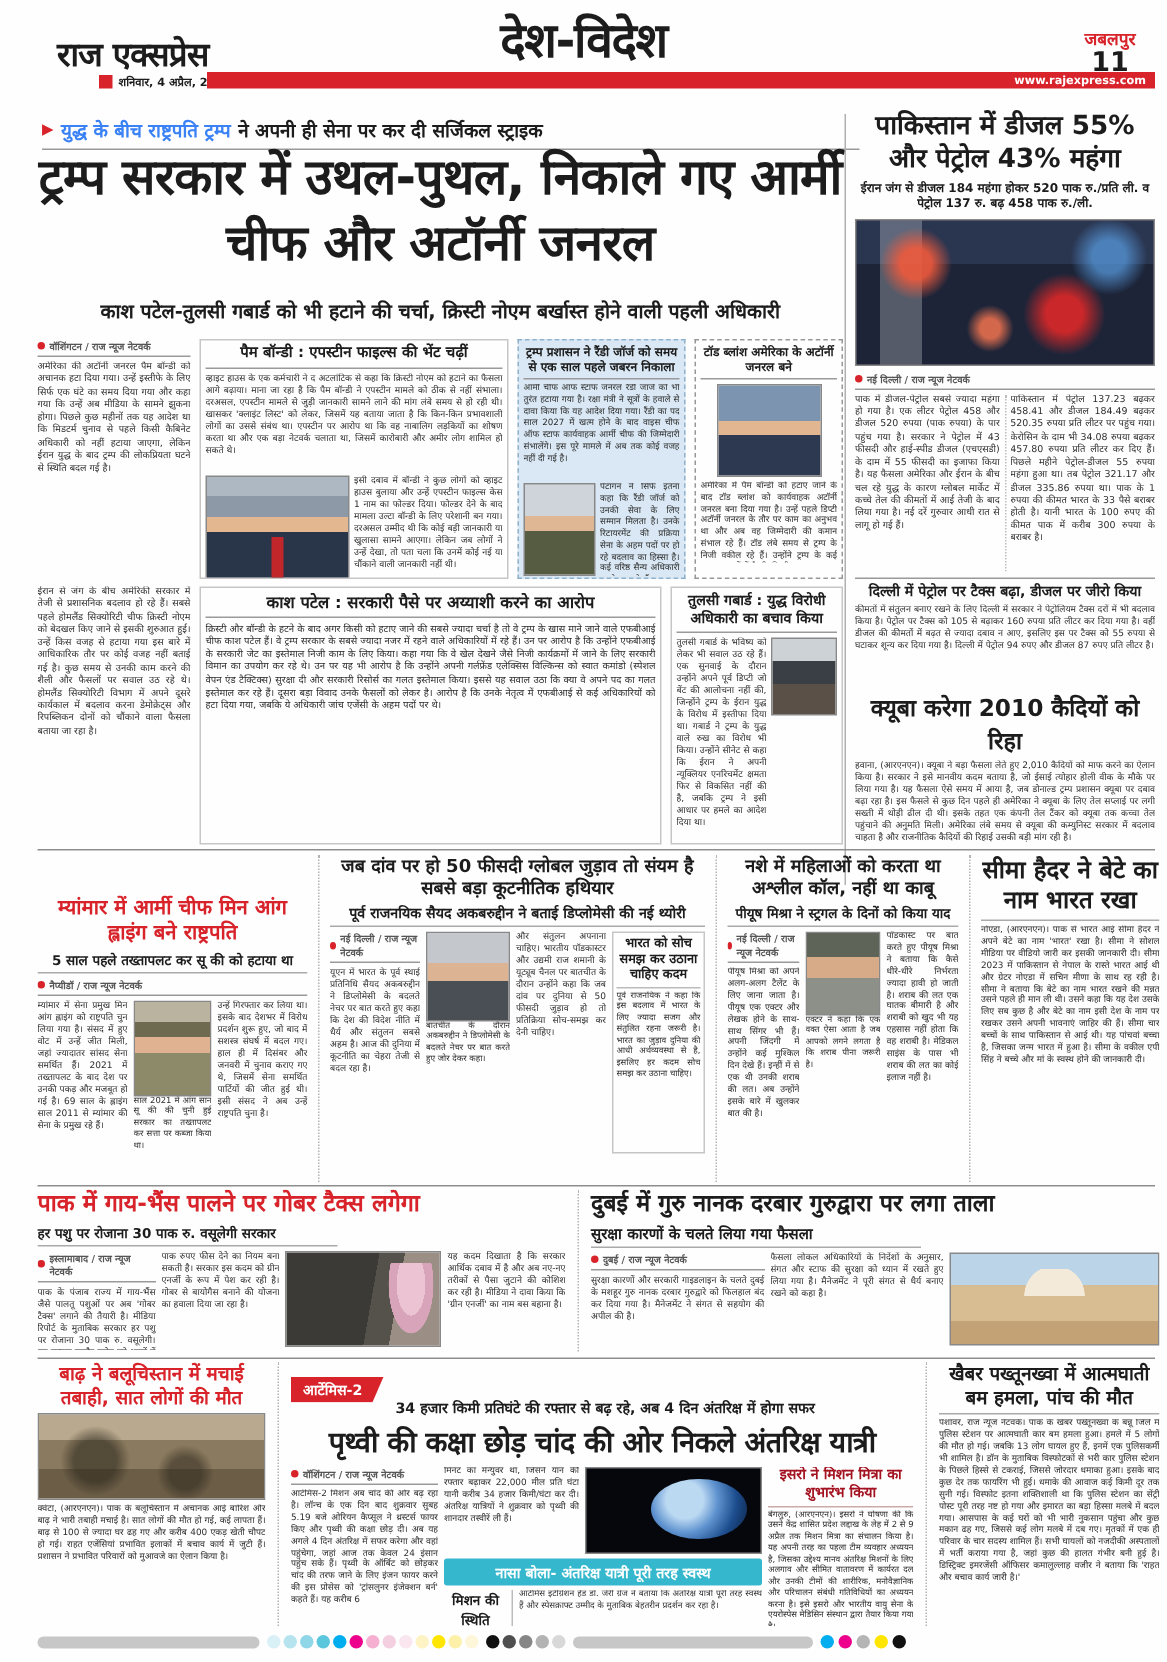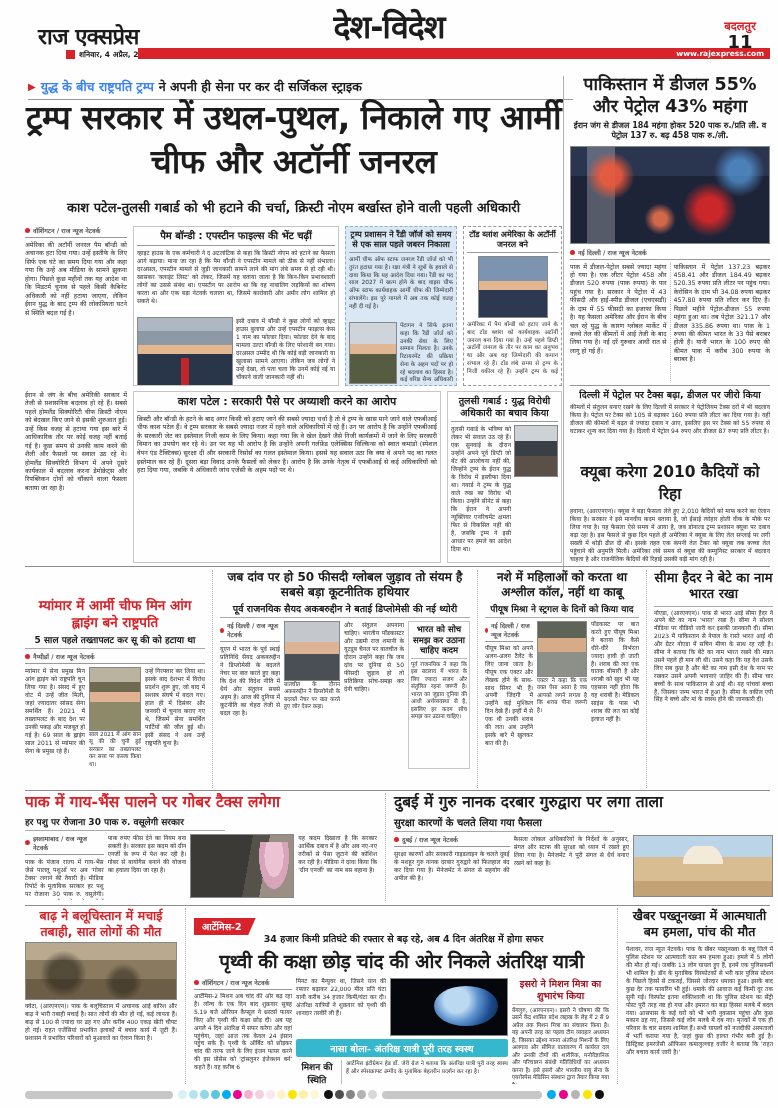--- a/index.html
+++ b/index.html
@@ -107,21 +107,21 @@
   <div class="paper-name">राज एक्सप्रेस</div>
   <div class="date-row">
     <span class="date-sq"></span>
     <span>शनिवार, 4 अप्रैल, 2026</span>
   </div>
   <div class="red-bar">
     <span>www.rajexpress.com</span>
   </div>
   <div class="section-title">देश-विदेश</div>
   <div class="edition-block">
-    <div class="edition">बदलतुर</div>
+    <div class="edition">जबलपुर</div>
     <div class="page-no">11</div>
   </div>
 
   <div class="kicker">
     <span class="arrow">▶</span>
     <span class="hl">युद्ध के बीच राष्ट्रपति ट्रम्प</span>
     <span>ने अपनी ही सेना पर कर दी सर्जिकल स्ट्राइक</span>
   </div>
   <div class="lead-headline">ट्रम्प सरकार में उथल-पुथल, निकाले गए आर्मी चीफ और अटॉर्नी जनरल</div>
   <div class="lead-subhead">काश पटेल-तुलसी गबार्ड को भी हटाने की चर्चा, क्रिस्टी नोएम बर्खास्त होने वाली पहली अधिकारी</div>
@@ -252,21 +252,21 @@
         </div>
         <div style="width:50px; flex-shrink:0;">
           <div class="photo ph-piyush" style="width:50px; height:56px;"></div>
           <div class="body-t" style="font-size:5.6px; height:90px;">एक्टर ने कहा कि एक वक्त ऐसा आता है जब आपको लगने लगता है कि शराब पीना जरूरी है।</div>
         </div>
         <div class="body-t" style="flex:1; font-size:5.9px;">पॉडकास्ट पर बात करते हुए पीयूष मिश्रा ने बताया कि कैसे धीरे-धीरे निर्भरता ज्यादा हावी हो जाती है। शराब की लत एक घातक बीमारी है और शराबी को खुद भी यह एहसास नहीं होता कि वह शराबी है। मेडिकल साइंस के पास भी शराब की लत का कोई इलाज नहीं है।</div>
       </div>
     </div>
 
     <div class="mb-col" style="flex:1;">
-      <div class="mb-h" style="font-size:13px; border-bottom:1px solid #aaa; padding-bottom:3px; margin-bottom:3px;">सीमा हैदर ने बेटे का नाम भारत रखा</div>
+      <div class="mb-h" style="font-size:16px; border-bottom:1px solid #aaa; padding-bottom:3px; margin-bottom:3px;">सीमा हैदर ने बेटे का नाम भारत रखा</div>
       <div class="body-t" style="font-size:5.9px; height:178px;">नोएडा, (आरएनएन)। पाक से भारत आई सीमा हैदर ने अपने बेटे का नाम 'भारत' रखा है। सीमा ने सोशल मीडिया पर वीडियो जारी कर इसकी जानकारी दी। सीमा 2023 में पाकिस्तान से नेपाल के रास्ते भारत आई थी और ग्रेटर नोएडा में सचिन मीणा के साथ रह रही है। सीमा ने बताया कि बेटे का नाम भारत रखने की मन्नत उसने पहले ही मान ली थी। उसने कहा कि यह देश उसके लिए सब कुछ है और बेटे का नाम इसी देश के नाम पर रखकर उसने अपनी भावनाएं जाहिर की हैं। सीमा चार बच्चों के साथ पाकिस्तान से आई थी। यह पांचवां बच्चा है, जिसका जन्म भारत में हुआ है। सीमा के वकील एपी सिंह ने बच्चे और मां के स्वस्थ होने की जानकारी दी।</div>
     </div>
   </div>
 
   <div class="hsep" style="top:790px;"></div>
   <div class="lowband">
 
     <div style="width:352px; overflow:hidden;">
       <div class="lb-h" style="color:#d8232a;">पाक में गाय-भैंस पालने पर गोबर टैक्स लगेगा</div>
       <div class="lb-sub" style="width:200px;">हर पशु पर रोजाना 30 पाक रु. वसूलेगी सरकार</div>

